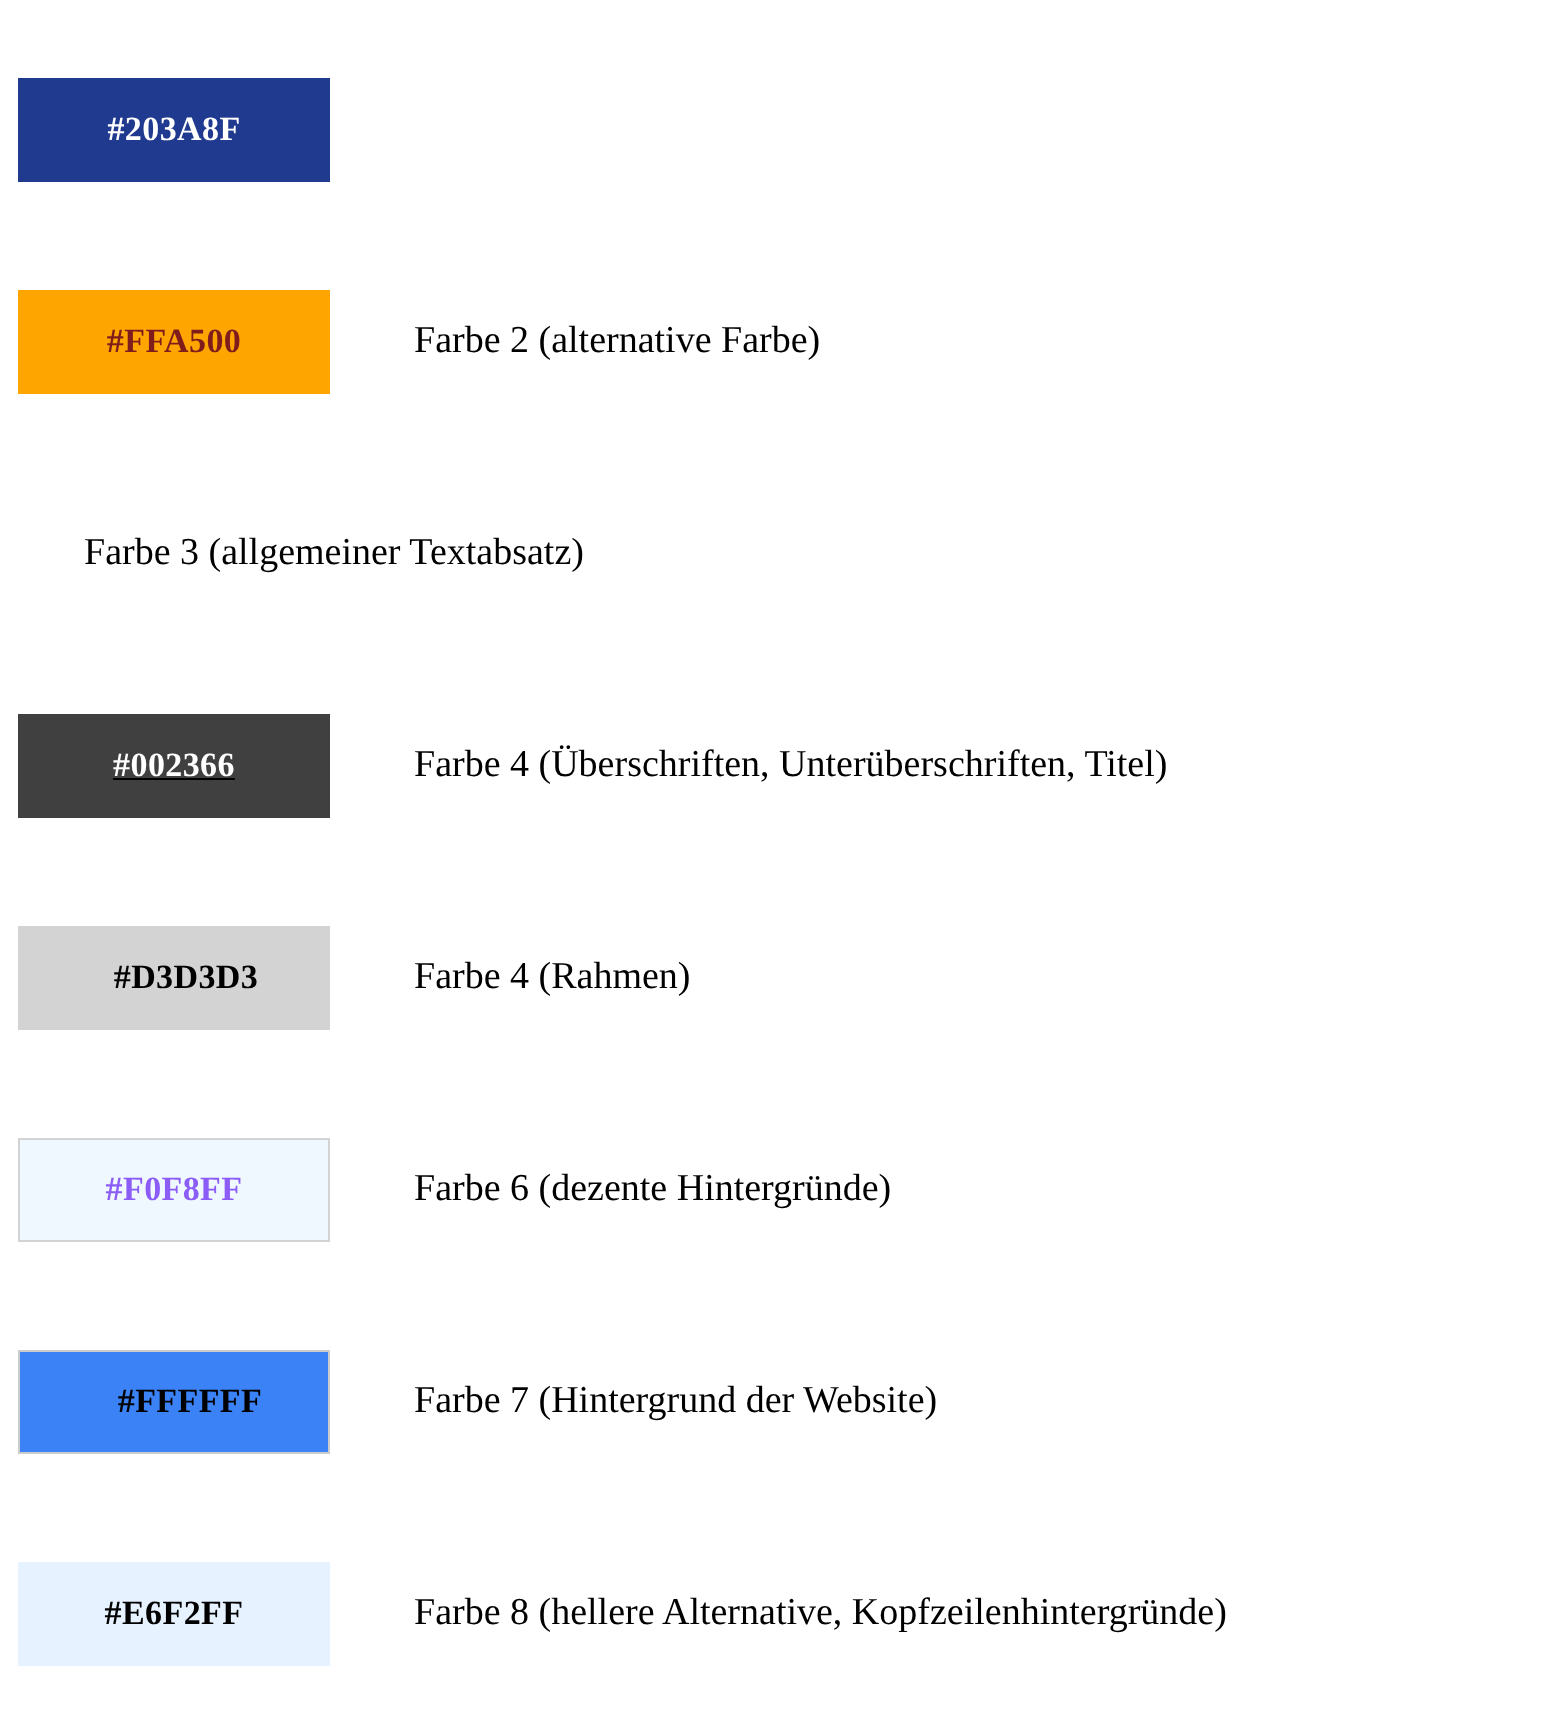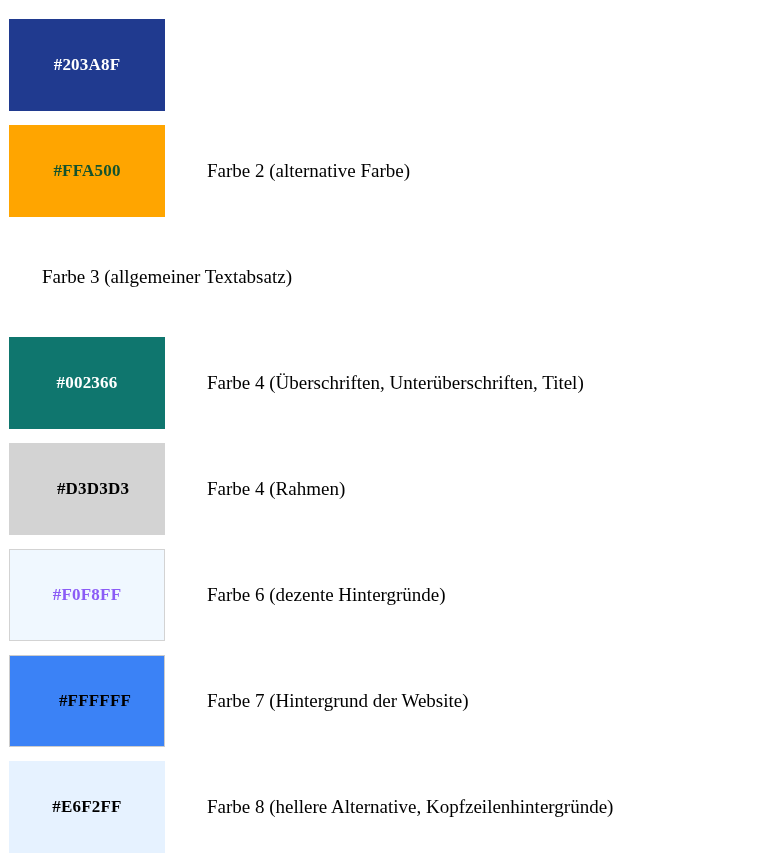--- a/index.html
+++ b/index.html
@@ -20,21 +20,21 @@
     flex-direction: column;
   }
   .swatch-row {
     display: flex;
     align-items: center;
     height: 106px;
   }
   .swatch {
     width: 156px;
     min-width: 156px;
-    height: 92px;
+    height: 52px;
     margin-left: 9px;
     display: flex;
     align-items: center;
     justify-content: center;
     box-sizing: border-box;
   }
   .swatch-code {
     font-family: "Liberation Serif", serif;
     font-weight: bold;
     font-size: 17px;
@@ -54,31 +54,31 @@
 <div class="palette">
 
   <div class="swatch-row">
     <div class="swatch" style="background: rgb(32, 58, 143); border: none;">
       <span class="swatch-code" style="color: rgb(255, 255, 255);">#203A8F</span>
     </div>
   </div>
 
   <div class="swatch-row">
     <div class="swatch" style="background: rgb(255, 165, 0); border: none;">
-      <span class="swatch-code" style="color: #14532d;">#FFA500</span>
+      <span class="swatch-code" style="color: #7f1d1d;">#FFA500</span>
     </div>
     <div class="swatch-desc">Farbe 2 (alternative Farbe)</div>
   </div>
 
   <div class="swatch-row">
     <div class="swatch-desc">Farbe 3 (allgemeiner Textabsatz)</div>
   </div>
 
   <div class="swatch-row">
-    <div class="swatch" style="background: #0f766e; border: none;">
+    <div class="swatch" style="background: #404040; border: none; text-decoration: underline;">
       <span class="swatch-code" style="color: rgb(255, 255, 255);">#002366</span>
     </div>
     <div class="swatch-desc">Farbe 4 (Überschriften, Unterüberschriften, Titel)</div>
   </div>
 
   <div class="swatch-row">
     <div class="swatch" style="background: rgb(211, 211, 211); border: none; padding-left: 12px;">
       <span class="swatch-code" style="color: rgb(0, 0, 0);">#D3D3D3</span>
     </div>
     <div class="swatch-desc">Farbe 4 (Rahmen)</div>

